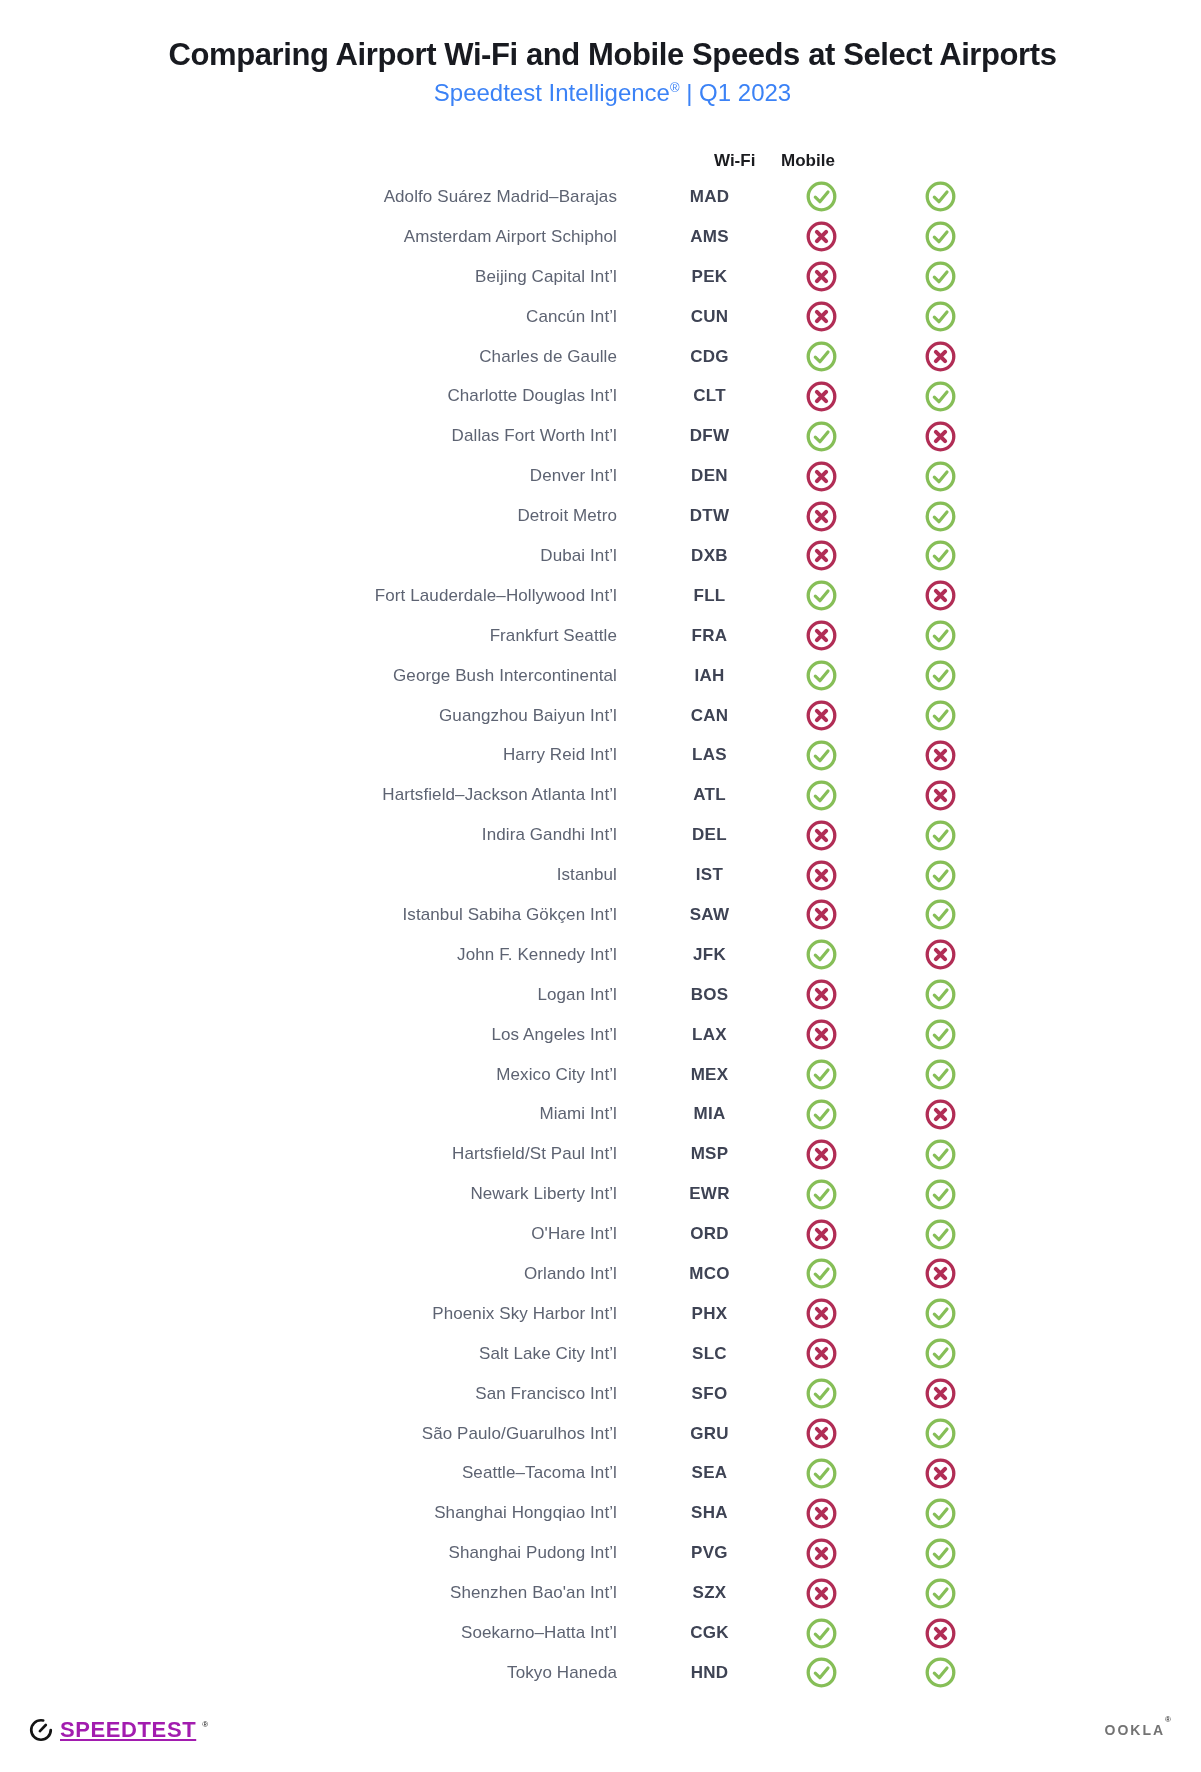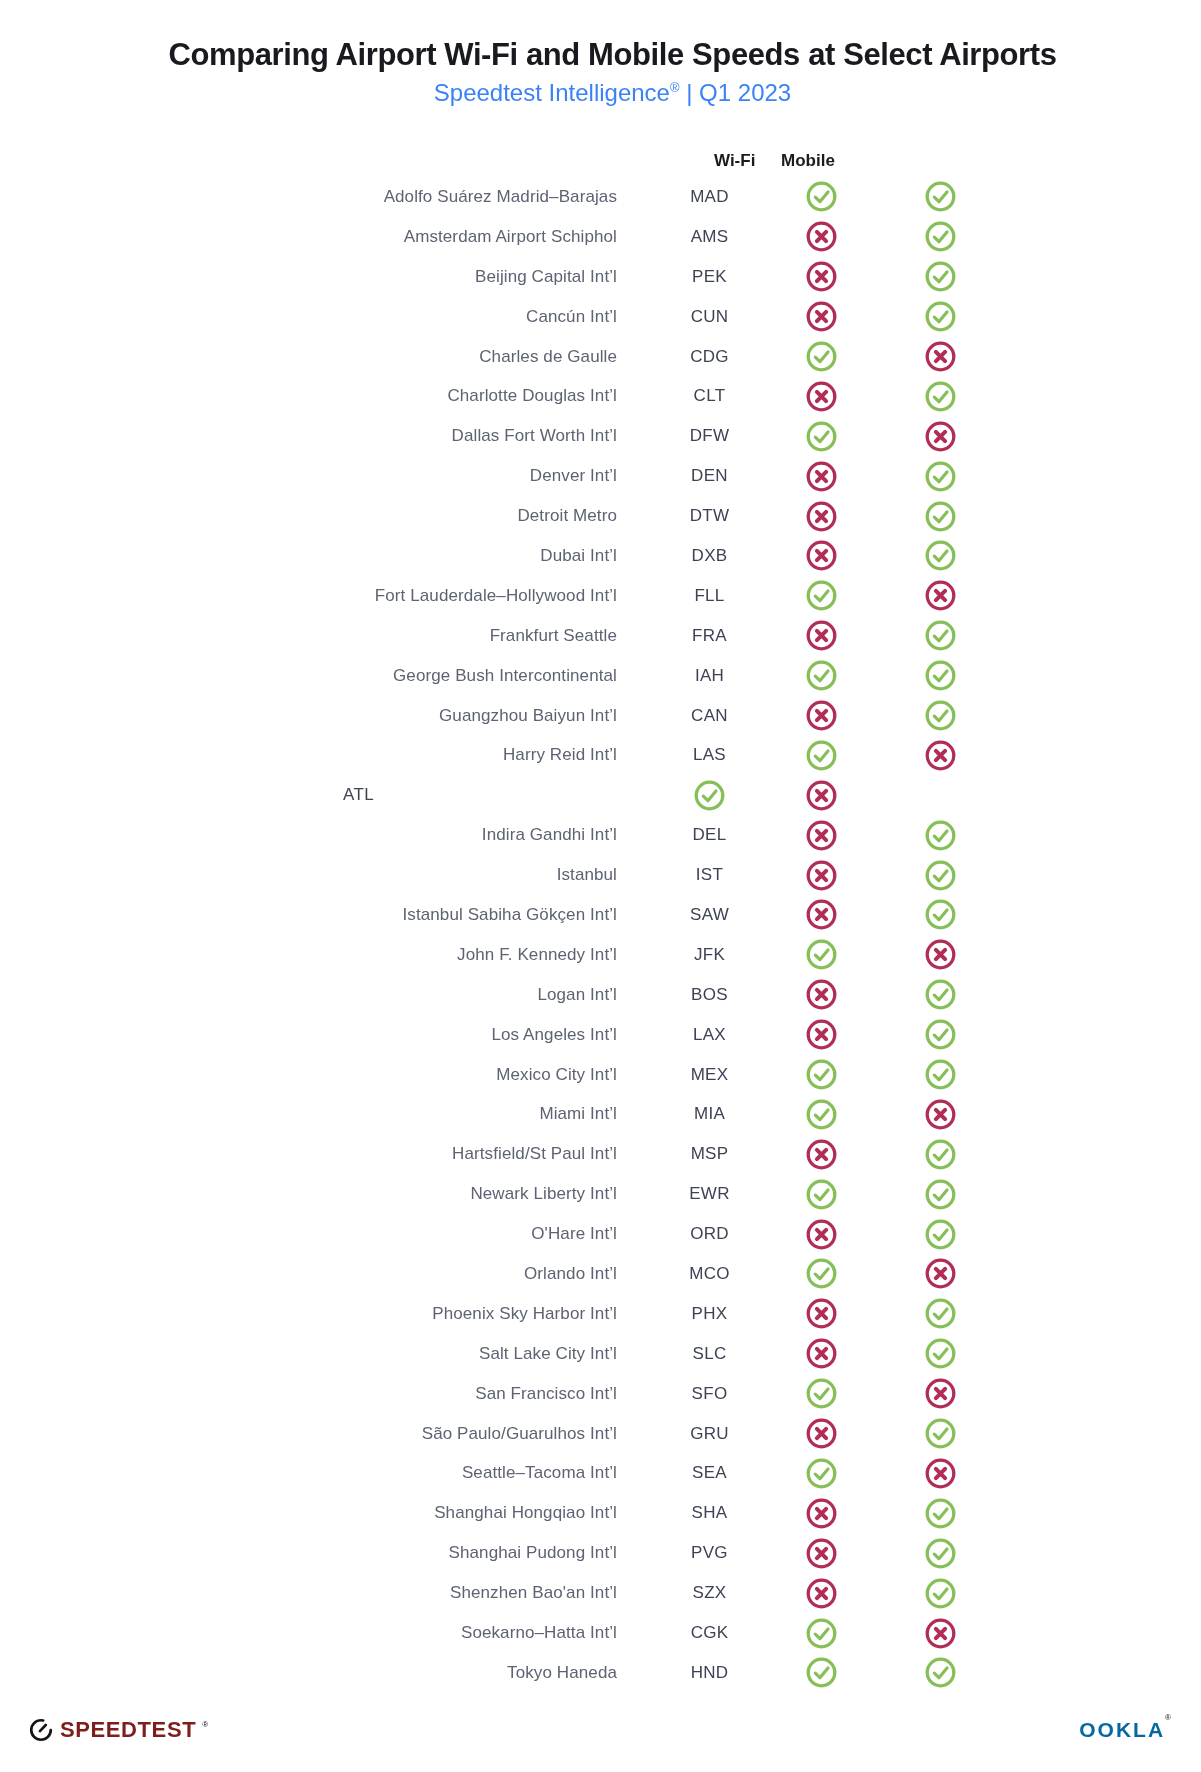--- a/index.html
+++ b/index.html
@@ -27,35 +27,35 @@
   .col-label {
     font-size:17px; font-weight:700; color:#1a1b1f; text-align:center; white-space:nowrap;
   }
   .rows { position:absolute; top:177px; left:100px; }
   .row { height:39.9px; align-items:center;gap:44px; }
   .cell { display:flex; align-items:center; justify-content:center; }
   .cell.name {
     justify-content:flex-end; font-size:17px; color:#5d6372; white-space:nowrap;
     letter-spacing:0.1px;
   }
-  .cell.code { font-size:17px; font-weight:400; color:#3e4354; letter-spacing:0.3px; }
+  .cell.code { font-size:17px; font-weight:700; color:#3e4354; letter-spacing:0.3px; }
   .status-svg { display:block; }
 
   
   .footer {
     position:absolute; left:28px; top:1705px; width:1143px; height:50px;
     display:flex; justify-content:space-between; align-items:center;
   }
   .st-lockup { display:flex; align-items:center; gap:6px; }
   .st-word {
-    font-size:22px; font-weight:700; letter-spacing:0.6px; color:#7f1d1d; line-height:1;
+    font-size:22px; font-weight:700; letter-spacing:0.6px; color:#a21caf; line-height:1;text-decoration:underline;
   }
   .st-mark, .ook-mark { font-size:8px; vertical-align:top; color:#141414; position:relative; top:-6px; }
   .ookla-word {
-    font-size:21px; font-weight:700; letter-spacing:2px; color:#0369a1; line-height:1;
+    font-size:14px; font-weight:700; letter-spacing:2px; color:#737373; line-height:1;
   }
 </style>
 </head>
 <body>
 
 <div class="page">
 
   <div class="titleblock">
     <h1 class="title">Comparing Airport Wi-Fi and Mobile Speeds at Select Airports</h1>
     <p class="subtitle"><span>Speedtest Intelligence</span><span class="mark">®</span><span> | Q1 2023</span></p>
@@ -318,20 +318,21 @@
         </div>
     <div class="cell mobile">
           <svg class="status-svg" width="31" height="31" viewBox="0 0 31 31">
             <circle cx="15.5" cy="15.5" r="13.3" fill="none" stroke="#B12D55" stroke-width="3.3"></circle>
             <path d="M10.9 10.9 L20.1 20.1 M20.1 10.9 L10.9 20.1" fill="none" stroke="#B12D55" stroke-width="4.1" stroke-linecap="round"></path>
           </svg>
         </div>
   </div>
 
   <div class="row grid-cols">
+    <div class="cell name">Hartsfield–Jackson Atlanta Int’l</div>
     <div class="cell code">ATL</div>
     <div class="cell wifi">
           <svg class="status-svg" width="31" height="31" viewBox="0 0 31 31">
             <circle cx="15.5" cy="15.5" r="13.3" fill="none" stroke="#86BE57" stroke-width="3.3"></circle>
             <path d="M9.3 16.2 L13.9 20.7 L22 10.9" fill="none" stroke="#86BE57" stroke-width="3.2" stroke-linecap="round" stroke-linejoin="round"></path>
           </svg>
         </div>
     <div class="cell mobile">
           <svg class="status-svg" width="31" height="31" viewBox="0 0 31 31">
             <circle cx="15.5" cy="15.5" r="13.3" fill="none" stroke="#B12D55" stroke-width="3.3"></circle>

